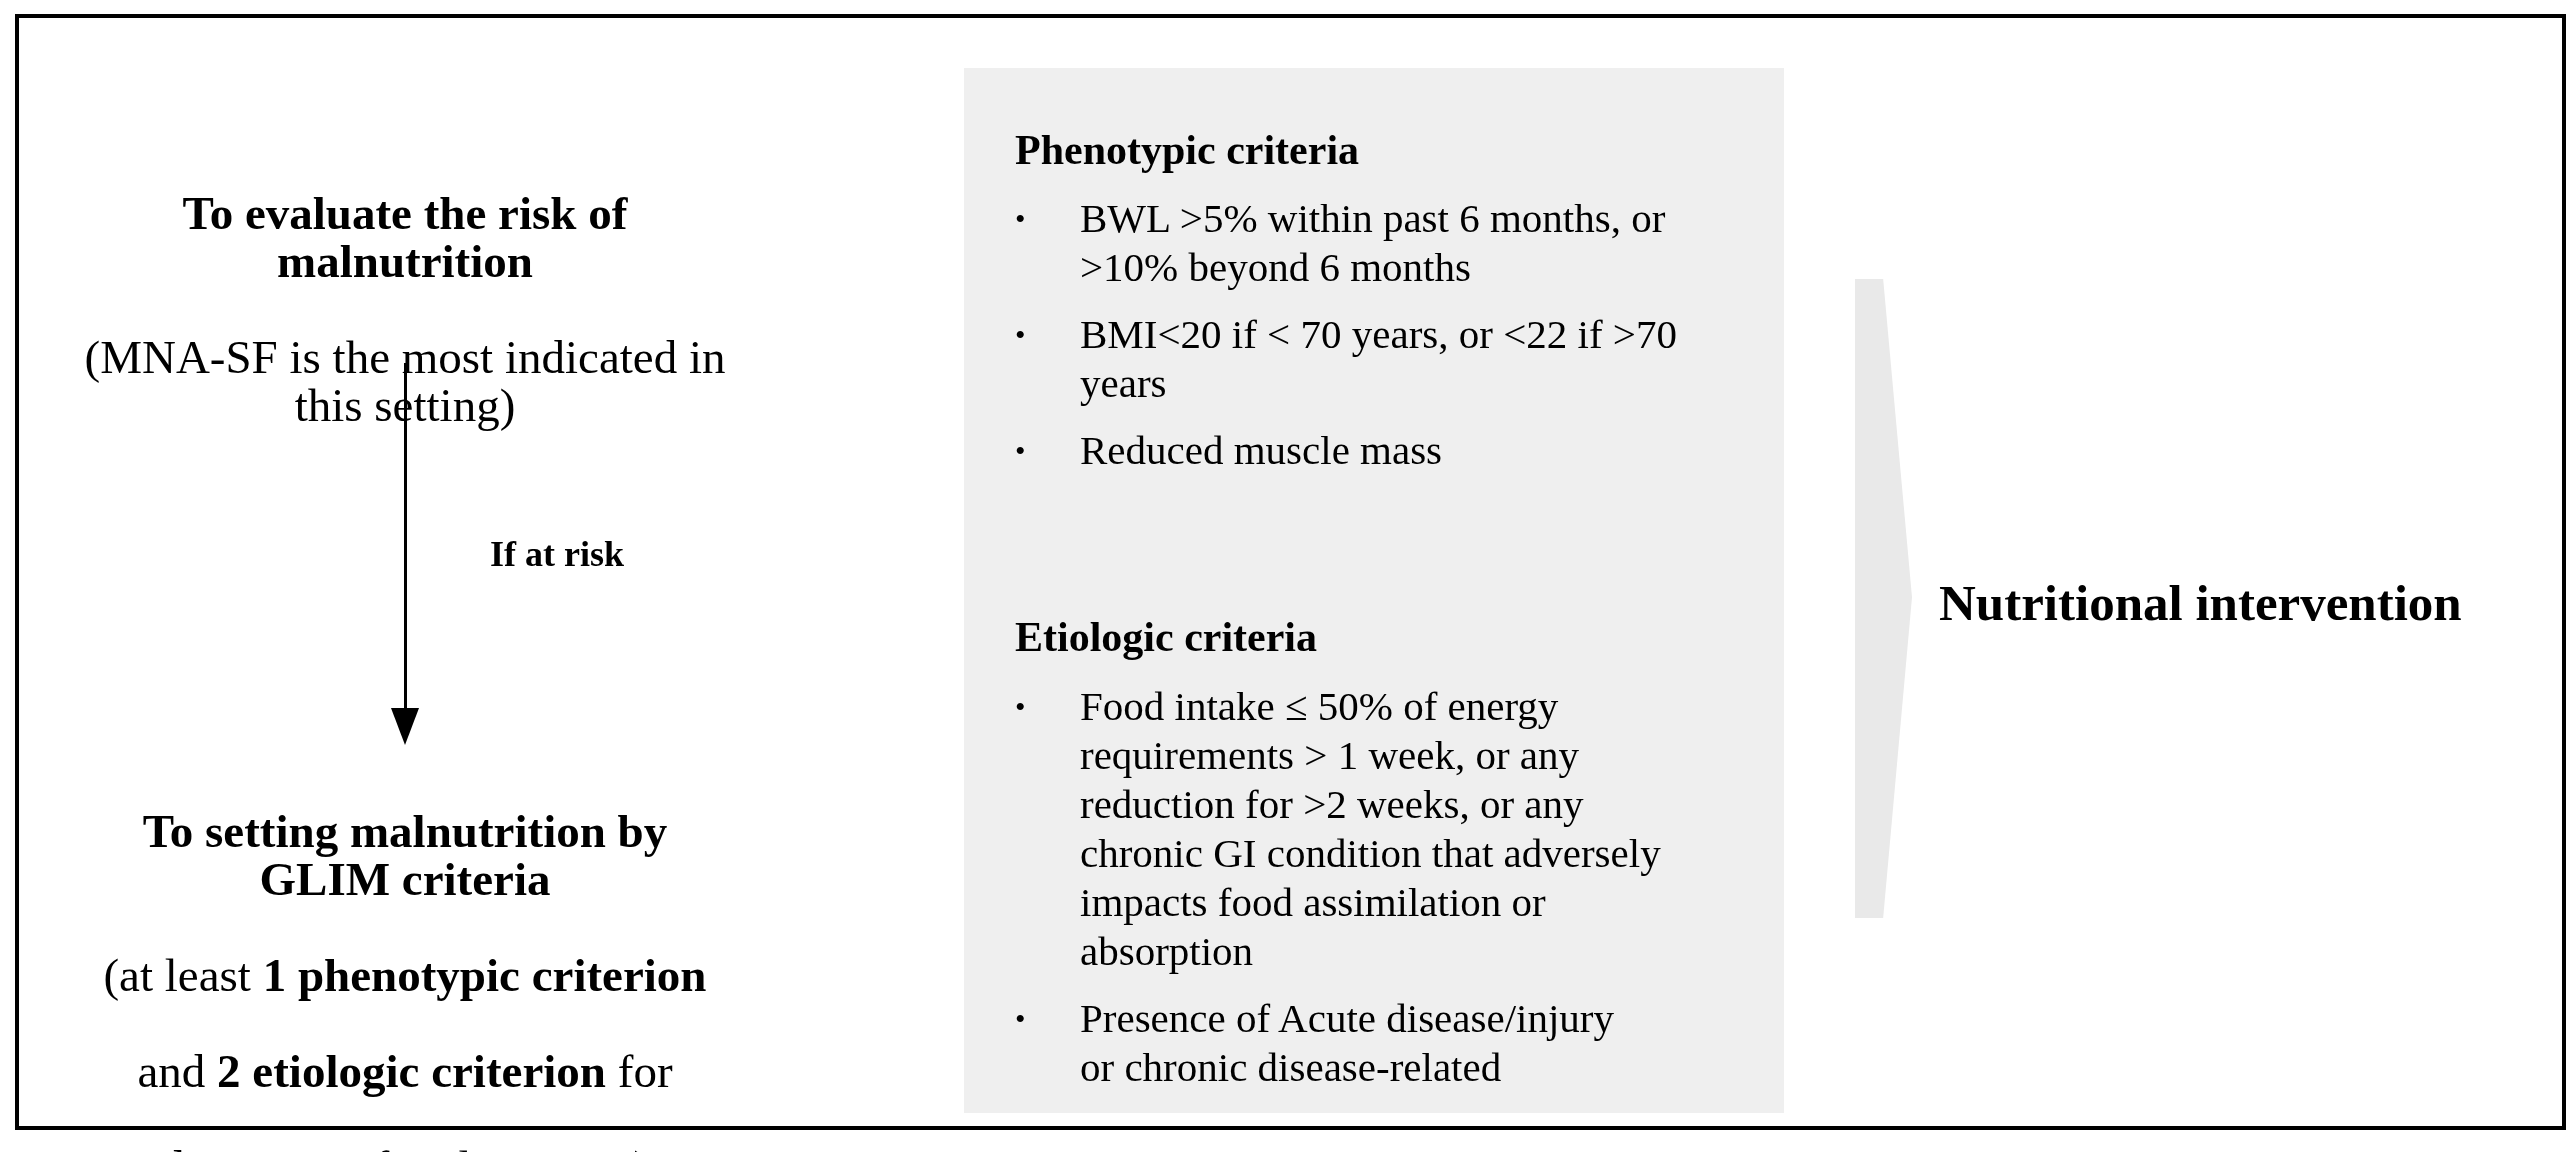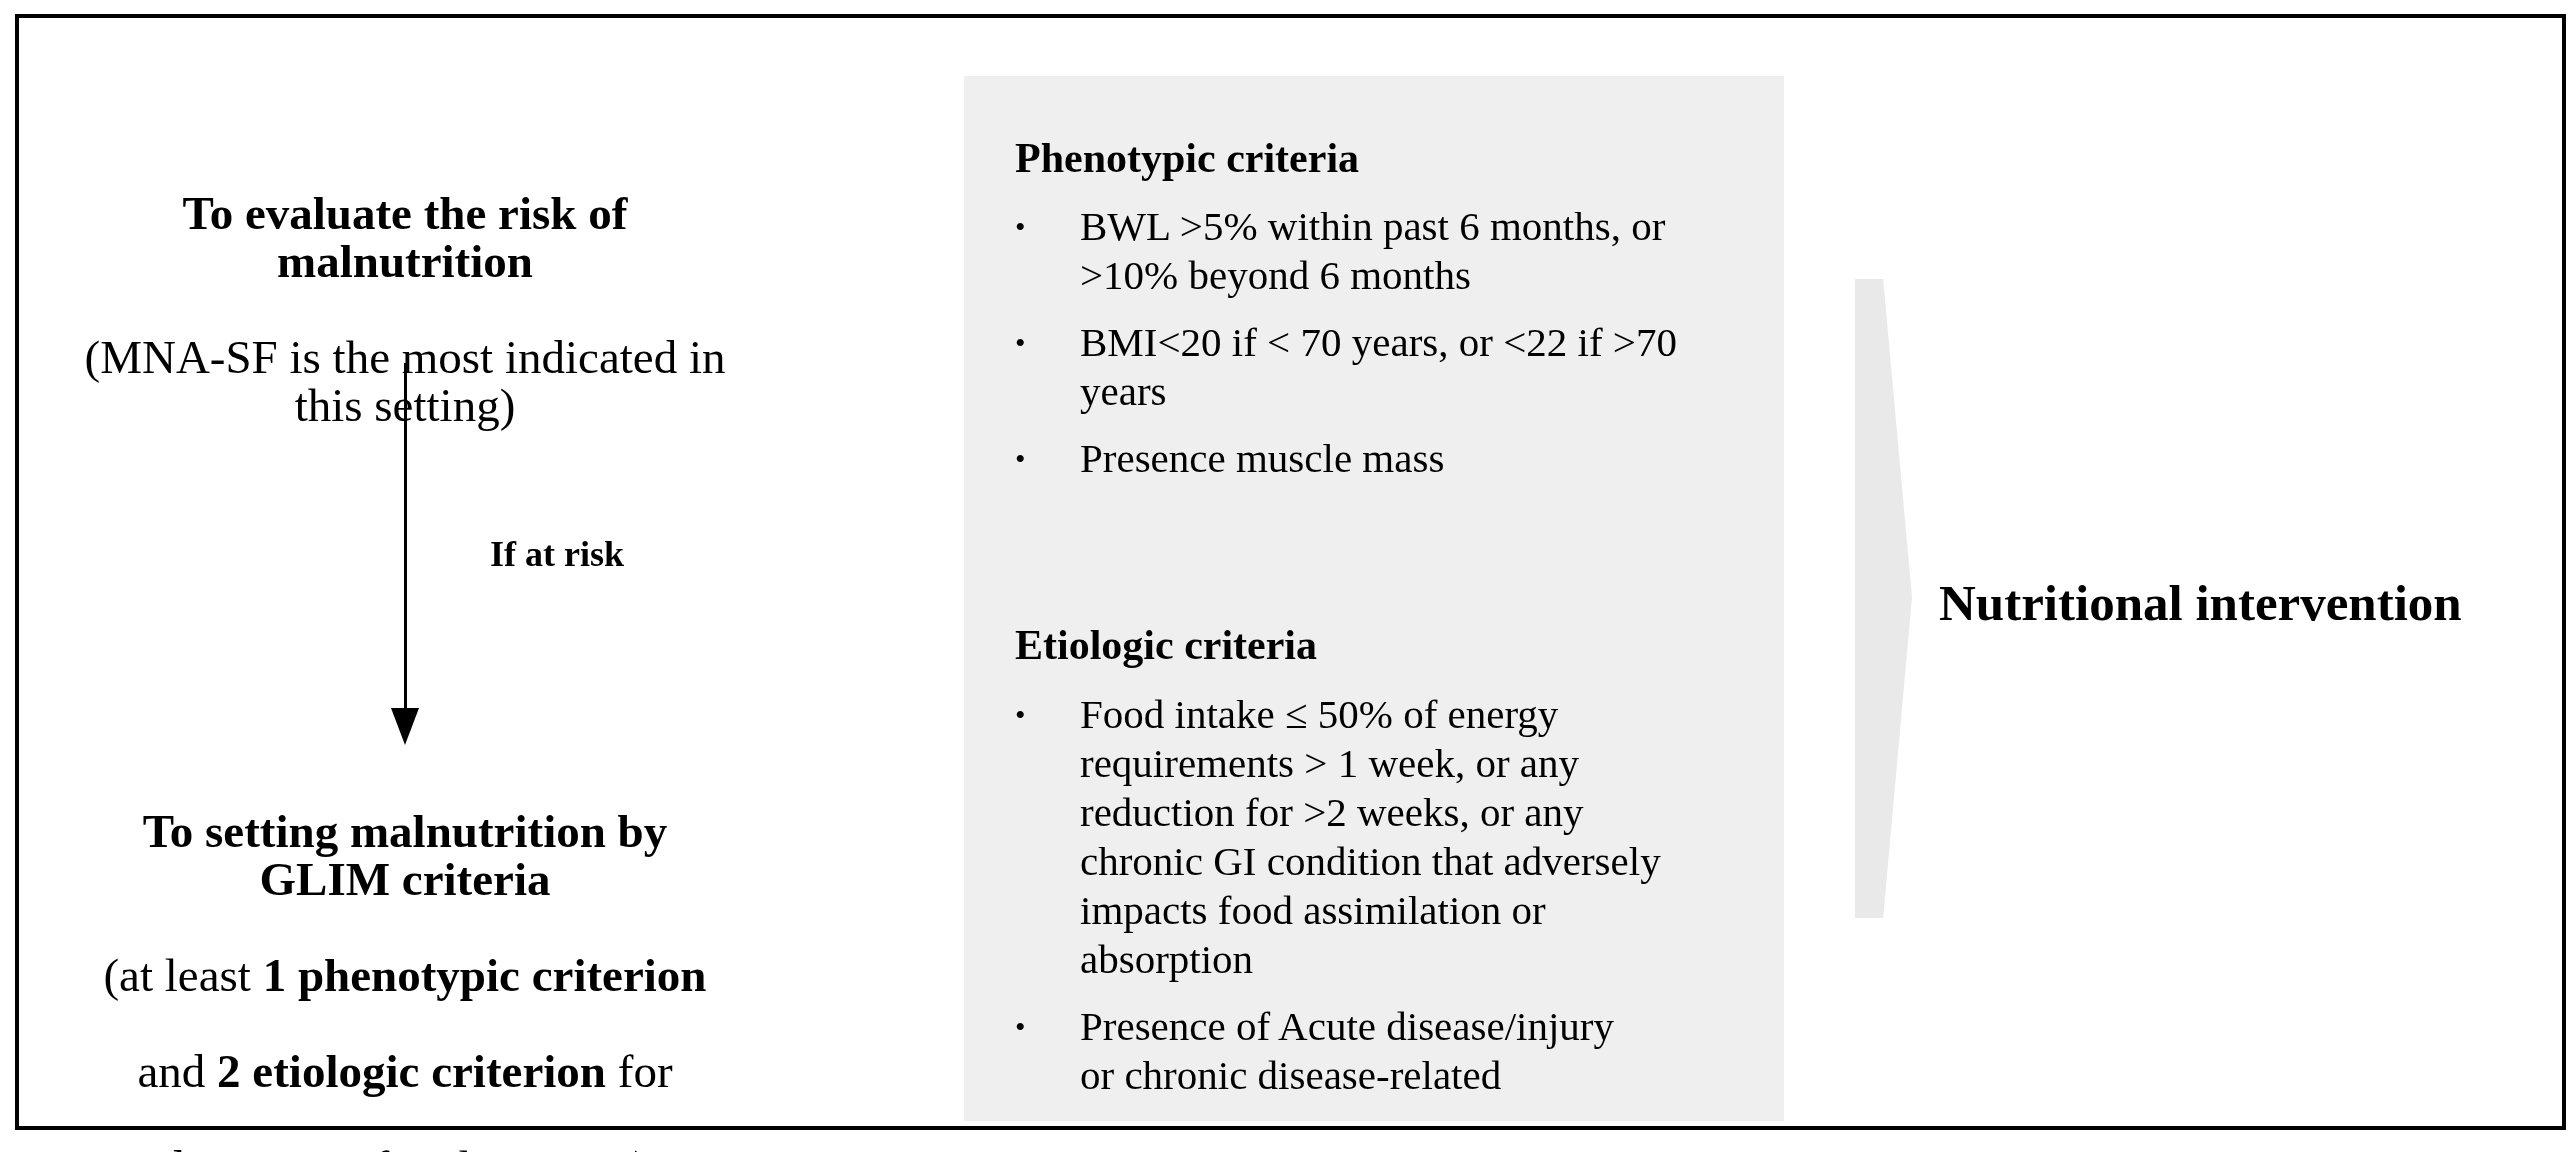--- a/index.html
+++ b/index.html
@@ -57,21 +57,20 @@
     line-height: 41px;
   }
 
   #criteria-panel {
     position: absolute;
     left: 945px; top: 50px;
     width: 820px; height: 1045px;
     background: #efefef;
     box-sizing: border-box;
     padding: 58px 61px 20.5px 51px;
-    margin-top: 8px;
   }
   .panel-title {
     font-size: 42px;
     font-weight: bold;
     line-height: 48px;
     margin: 0 0 20.5px 0;
   }
   .bullet-list { margin: 0; padding: 0; list-style: none; }
   .bullet-item {
     display: grid;
@@ -132,21 +131,21 @@
           <span class="bullet-text">BWL &gt;5% within past 6 months, or
 &gt;10% beyond 6 months</span>
         </div>
         <div class="bullet-item">
           <span class="bullet-dot">•</span>
           <span class="bullet-text">BMI&lt;20 if &lt; 70 years, or &lt;22 if &gt;70
 years</span>
         </div>
         <div class="bullet-item">
           <span class="bullet-dot">•</span>
-          <span class="bullet-text">Presence muscle mass</span>
+          <span class="bullet-text">Reduced muscle mass</span>
         </div>
       </div>
 
       <div id="section-gap"></div>
 
       <div class="panel-title">Etiologic criteria</div>
       <div class="bullet-list">
         <div class="bullet-item">
           <span class="bullet-dot">•</span>
           <span class="bullet-text">Food intake ≤ 50% of energy

